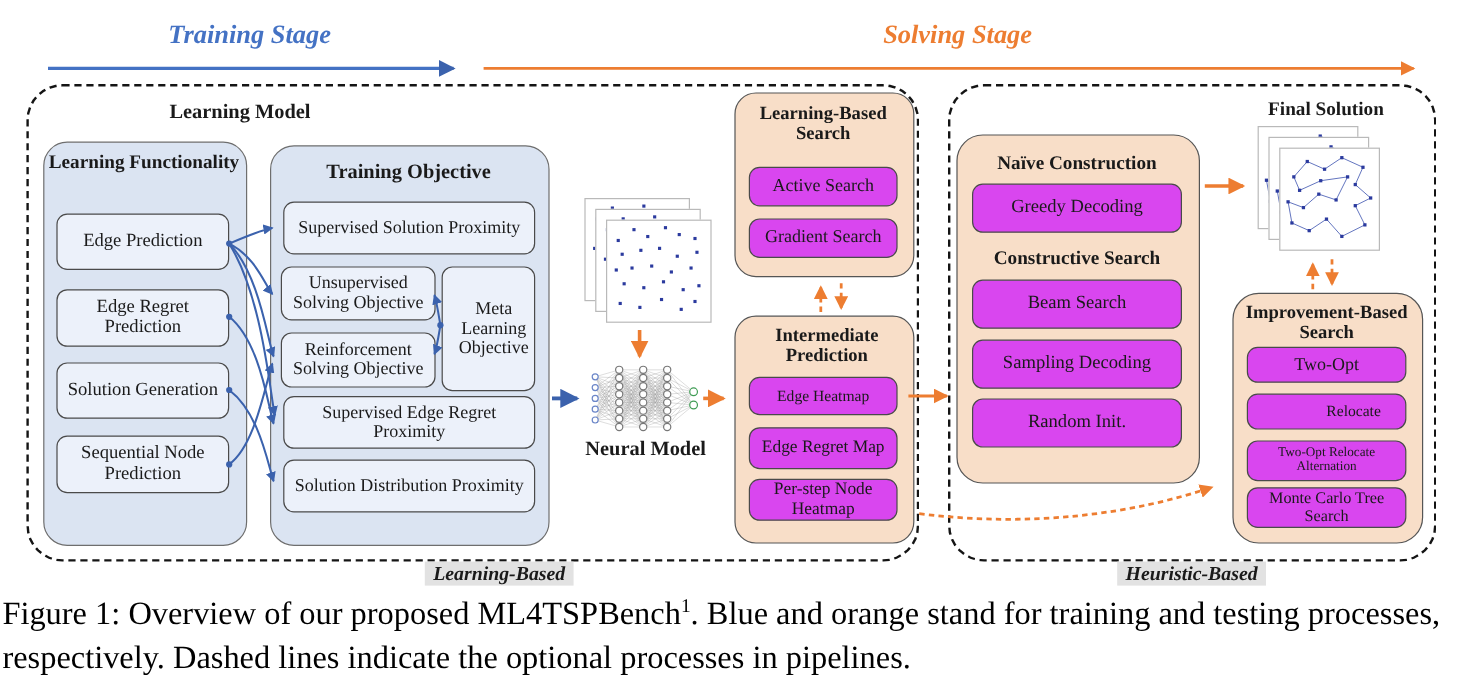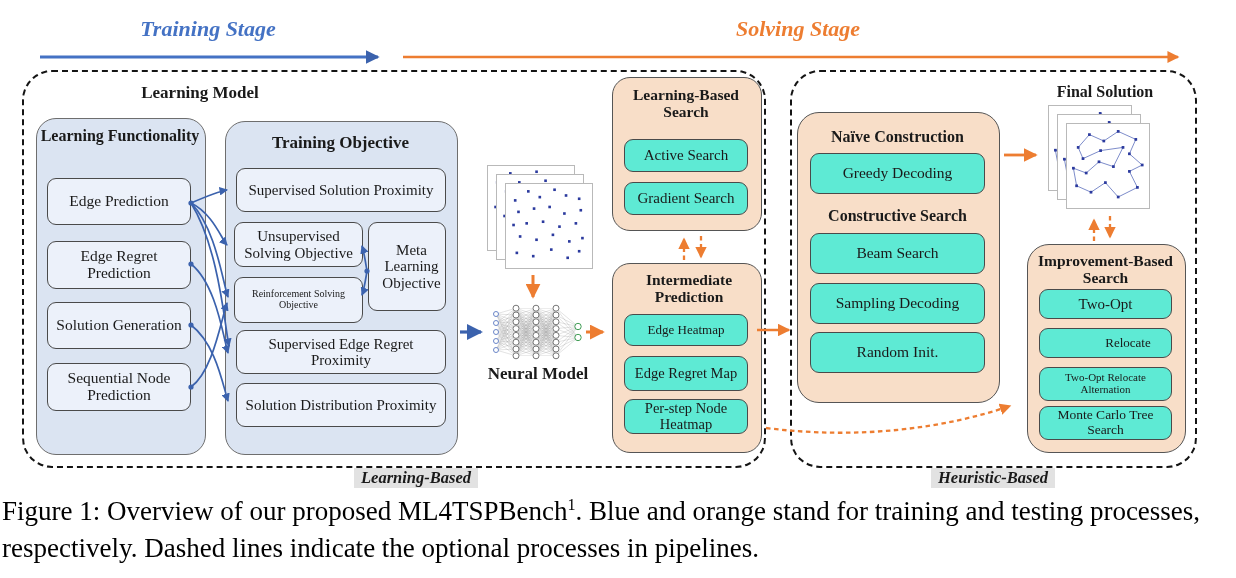--- a/index.html
+++ b/index.html
@@ -9,21 +9,21 @@
   .stage-label{font-style:italic;font-weight:bold;font-size:22px;transform:translateX(-50%);white-space:nowrap;}
   .stage-blue{color:#4472C4;}
   .stage-orange{color:#ED7D31;}
   .dashed-region{position:absolute;border:2.6px dashed #141414;border-radius:30px;background:transparent;}
   .container-blue{position:absolute;background:#DBE4F2;border:1.5px solid #6e6e6e;border-radius:20px;}
   .container-orange{position:absolute;background:#F8DEC8;border:1.5px solid #555;border-radius:18px;}
   .group-title{position:absolute;font-weight:bold;text-align:center;line-height:1.12;}
   .node{position:absolute;display:flex;align-items:center;justify-content:center;text-align:center;
         border:1.3px solid #4a4a4a;border-radius:9px;font-size:15.5px;line-height:1.08;padding:1px 3px;box-sizing:border-box;}
   .node-blue{background:#ECF1FA;}
-  .node-orange{background:#5eead4;}
+  .node-orange{background:#d946ef;}
   .card{position:absolute;width:86px;height:84px;background:#fff;border:1px solid #b9b9b9;}
   .card-f{width:82px;height:84px;}
   .region-label{position:absolute;transform:translateX(-50%);background:#E2E2E2;padding:0 7px;
         font-weight:bold;font-style:italic;font-size:16.5px;white-space:nowrap;}
   .caption{position:absolute;font-size:27px;line-height:37px;color:#000;}
   .caption sup{font-size:60%;vertical-align:super;line-height:0;}
   svg.overlay{position:absolute;left:0;top:0;pointer-events:none;z-index:40;}
   .titlebold{font-weight:bold;text-align:center;position:absolute;line-height:1.12;}
 </style>
 </head>
@@ -43,22 +43,22 @@
   <div class="group-title" style="left:36px;top:127px;width:168px;font-size:16px;">Learning Functionality</div>
   <div class="node node-blue" style="left:47px;top:178px;width:144px;height:47px;">Edge Prediction</div>
   <div class="node node-blue" style="left:47px;top:241px;width:144px;height:48px;">Edge Regret Prediction</div>
   <div class="node node-blue" style="left:47px;top:302px;width:144px;height:47px;">Solution Generation</div>
   <div class="node node-blue" style="left:47px;top:363px;width:144px;height:48px;">Sequential Node Prediction</div>
 
   <div class="container-blue" style="left:225px;top:121px;width:231px;height:332px;"></div>
   <div class="group-title" style="left:225px;top:133px;width:231px;font-size:17px;">Training Objective</div>
   <div class="node node-blue" style="left:236px;top:168px;width:210px;height:44px;font-size:15px;">Supervised Solution Proximity</div>
   <div class="node node-blue" style="left:234px;top:222px;width:129px;height:45px;font-size:15px;">Unsupervised Solving Objective</div>
-  <div class="node node-blue" style="left:368px;top:222px;width:78px;height:89px;font-size:15px;padding-left:12px;">Meta Learning Objective</div>
-  <div class="node node-blue" style="left:234px;top:277px;width:129px;height:46px;font-size:10px;">Reinforcement Solving Objective</div>
+  <div class="node node-blue" style="left:368px;top:222px;width:78px;height:104px;font-size:15px;padding-left:12px;">Meta Learning Objective</div>
+  <div class="node node-blue" style="left:234px;top:277px;width:129px;height:46px;font-size:15px;">Reinforcement Solving Objective</div>
   <div class="node node-blue" style="left:236px;top:330px;width:210px;height:44px;font-size:15px;">Supervised Edge Regret Proximity</div>
   <div class="node node-blue" style="left:236px;top:383px;width:210px;height:44px;font-size:15px;">Solution Distribution Proximity</div>
 
   <div class="card" style="left:487px;top:165px;">
     <svg class="dots-svg" width="84" height="82" viewBox="0 0 100 100">
         <rect x="8.4" y="18.4" width="3.2" height="3.2" fill="#2b3a9e"></rect>
         <rect x="24.4" y="7.4" width="3.2" height="3.2" fill="#2b3a9e"></rect>
         <rect x="38.4" y="14.4" width="3.2" height="3.2" fill="#2b3a9e"></rect>
         <rect x="56.4" y="5.4" width="3.2" height="3.2" fill="#2b3a9e"></rect>
         <rect x="70.4" y="12.4" width="3.2" height="3.2" fill="#2b3a9e"></rect>

